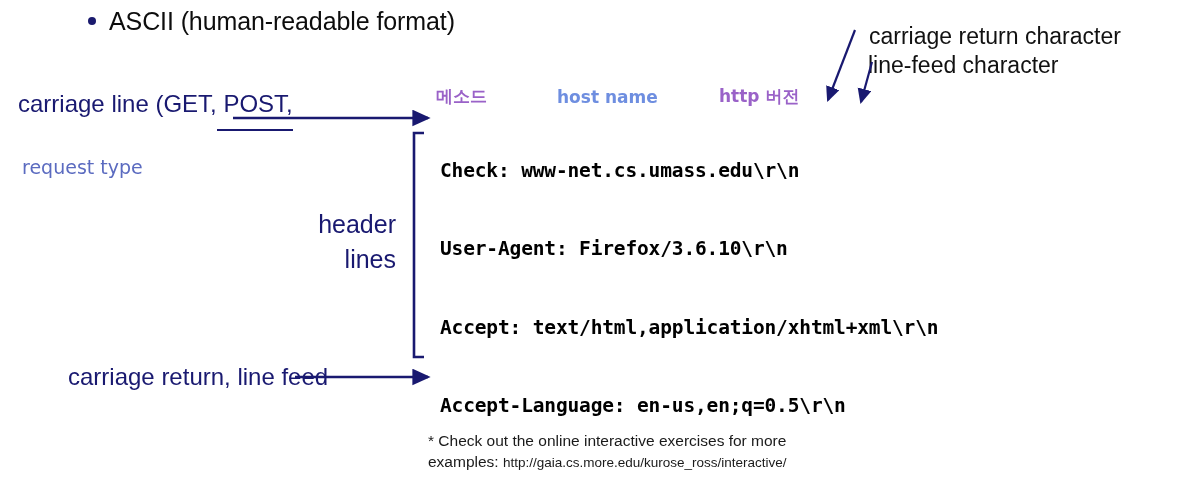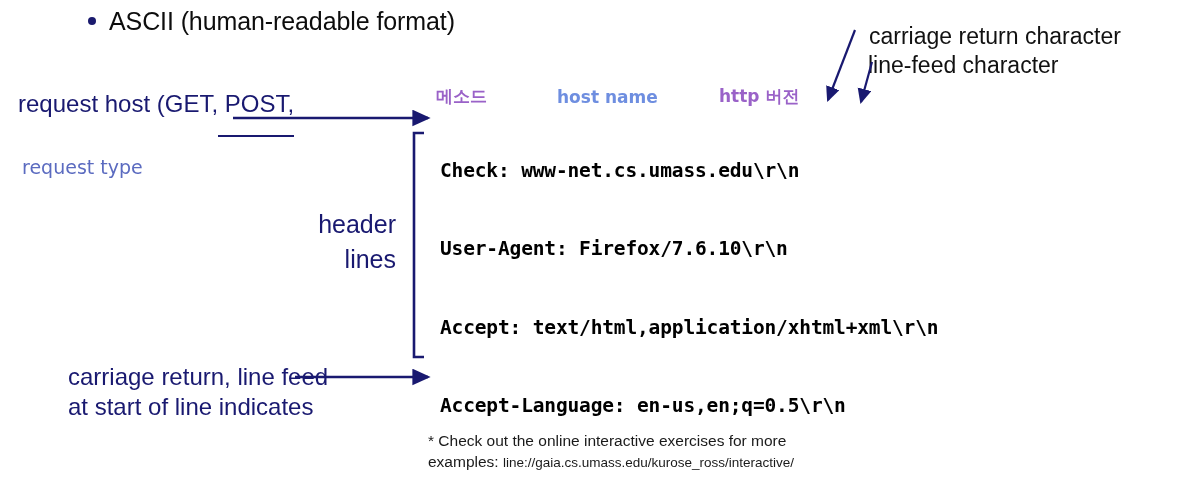--- a/index.html
+++ b/index.html
@@ -50,21 +50,21 @@
     font-size: 24px;
     line-height: 31px;
     white-space: nowrap;
   }
   #request-line-label {
     left: 18px;
     top: 88px;
   }
   #request-line-label .underline-post {
     border-bottom: 2.5px solid #191970;
-    padding-bottom: 18px;
+    padding-bottom: 12px;
   }
   #request-type-label {
     position: absolute;
     left: 22px;
     top: 155px;
     color: #5b6bc0;
     font-size: 19px;
     line-height: 24px;
     font-family: "DejaVu Sans", sans-serif;
     white-space: nowrap;
@@ -156,57 +156,56 @@
 <body>
 
 <div id="slide">
 
   <div class="bullet-row">
     <span class="bullet-dot"></span>
     <span class="bullet-text">ASCII (human-readable format)</span>
   </div>
 
   <div class="navy-ann" id="request-line-label">
-    <div><span>request host (GET,</span><span class="underline-post"> POST,</span></div>
+    <div><span>carriage line (GET,</span><span class="underline-post"> POST,</span></div>
   </div>
 
   <div id="request-type-label">request type</div>
 
   <div id="header-lines-label">
     <div>header</div>
     <div>lines</div>
   </div>
 
   <div class="navy-ann" id="crlf-label">
     <div>carriage return, line feed</div>
-    <div>at start of line indicates</div>
   </div>
 
   <div class="black-ann" id="cr-char-label">carriage return character</div>
   <div class="black-ann" id="lf-char-label">line-feed character</div>
 
   <div class="field-label" id="label-method">메소드</div>
   <div class="field-label" id="label-host">host name</div>
   <div class="field-label" id="label-version">http 버전</div>
 
   <div id="code-block">
     <span class="line">Check: www-net.cs.umass.edu\r\n</span>
-    <span class="line">User-Agent: Firefox/7.6.10\r\n</span>
+    <span class="line">User-Agent: Firefox/3.6.10\r\n</span>
     <span class="line">Accept: text/html,application/xhtml+xml\r\n</span>
     <span class="line">Accept-Language: en-us,en;q=0.5\r\n</span>
     
     
     
     
     
   </div>
 
   <div id="footnote">
     <div>* Check out the online interactive exercises for more</div>
-    <div><span>examples: </span><span class="url">line://gaia.cs.umass.edu/kurose_ross/interactive/</span></div>
+    <div><span>examples: </span><span class="url">http://gaia.cs.more.edu/kurose_ross/interactive/</span></div>
   </div>
 
   <svg id="overlay" viewBox="0 0 1183 486">
     <defs>
       <marker id="arrowNavy" markerWidth="7" markerHeight="7" refX="6" refY="3.2" orient="auto">
         <path d="M0,0 L7,3.2 L0,6.4 z" fill="#191970"></path>
       </marker>
     </defs>
 
     <line x1="233" y1="118" x2="428" y2="118" stroke="#191970" stroke-width="2.6" marker-end="url(#arrowNavy)"></line>

